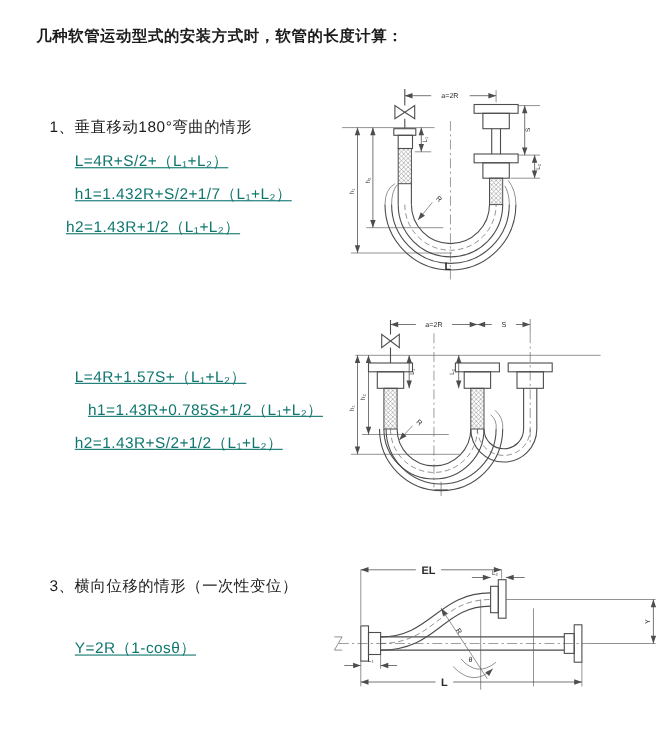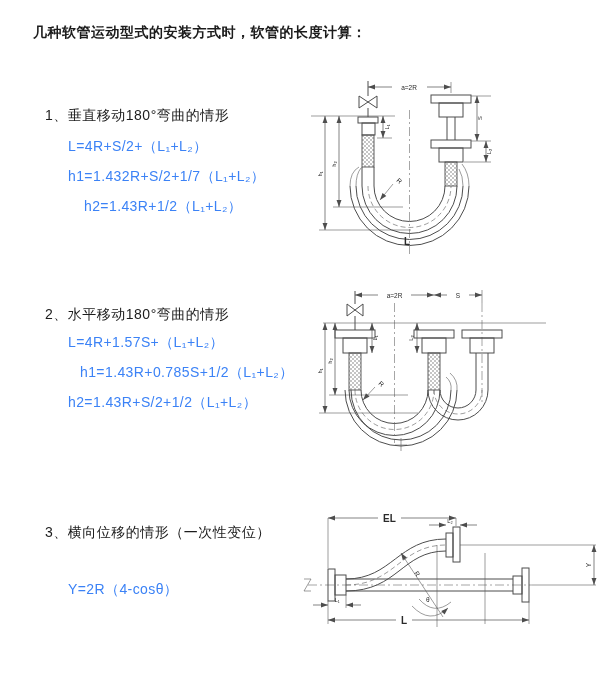--- a/index.html
+++ b/index.html
@@ -2,21 +2,21 @@
 <html><head>
 <meta charset="utf-8">
 <style>
   html,body{margin:0;padding:0;background:#ffffff;}
   .page{
     position:relative;width:600px;height:675px;background:#ffffff;overflow:hidden;
     font-family:"Liberation Sans","DejaVu Sans",sans-serif;color:#1c1c1c;
   }
   .title{position:absolute;left:33px;top:24px;font-size:14px;font-weight:bold;letter-spacing:0.5px;white-space:nowrap;}
   .sec-head{position:absolute;font-size:14px;font-weight:normal;letter-spacing:0.5px;white-space:nowrap;}
-  .formula{position:absolute;font-size:14px;letter-spacing:0.4px;white-space:nowrap;color:#3b82f6;}
+  .formula{position:absolute;font-size:14px;letter-spacing:0.4px;white-space:nowrap;color:#0f766e;text-decoration:underline;}
   .diagram{position:absolute;}
   svg .ln{stroke:#4d4d4d;stroke-width:1;fill:none;}
   svg .thin{stroke:#5a5a5a;stroke-width:0.6;fill:none;}
   svg .dim{stroke:#4d4d4d;stroke-width:0.7;fill:none;}
   svg .cl{stroke:#6a6a6a;stroke-width:0.6;fill:none;stroke-dasharray:9 3 2 3;}
   svg .dash{stroke-dasharray:5 3;stroke-width:0.6;}
   svg .braid{stroke:#4d4d4d;stroke-width:0.9;}
   svg text{fill:#2a2a2a;font-family:"Liberation Sans","DejaVu Sans",sans-serif;}
   svg .lbl{font-size:6.5px;}
   svg .sm{font-size:5.8px;}
@@ -25,21 +25,21 @@
 </head>
 <body>
 
 <div class="page">
 
   <div class="title">几种软管运动型式的安装方式时，软管的长度计算：</div>
 
   <div class="sec-head" style="left:45px;top:107px">1、垂直移动180°弯曲的情形</div>
   <div class="formula" style="left:68px;top:138px">L=4R+S/2+（L₁+L₂）</div>
   <div class="formula" style="left:68px;top:168px">h1=1.432R+S/2+1/7（L₁+L₂）</div>
-  <div class="formula" style="left:84px;top:198px">h2=1.43R+1/2（L₁+L₂）</div>
+  <div class="formula" style="left:60px;top:198px">h2=1.43R+1/2（L₁+L₂）</div>
 
   <svg class="diagram" style="left:303px;top:72px" width="290" height="185" viewBox="0 0 290 185">
     <defs>
       <pattern id="h1p" width="4" height="4" patternUnits="userSpaceOnUse">
         <path d="M0,4 L4,0 M0,0 L4,4" stroke="#8b8b8b" stroke-width="0.5"></path>
       </pattern>
       <marker id="ar1" viewBox="0 0 10 10" refX="10" refY="5" markerWidth="9" markerHeight="7" orient="auto-start-reverse" markerUnits="userSpaceOnUse">
         <path d="M0,1.5 L10,5 L0,8.5 Z" fill="#4d4d4d"></path>
       </marker>
     </defs>
@@ -123,21 +123,20 @@
     </g>
 
     <g>
       <line x1="90" y1="112" x2="77" y2="128" class="thin" marker-end="url(#ar1)"></line>
       <text x="93" y="109" class="lbl" transform="rotate(42 93 109)">R</text>
     </g>
 
     <text x="101" y="173" class="big">L</text>
   </svg>
 
-  <div class="sec-head" style="left:45px;top:306px">2、水平移动180°弯曲的情形</div>
   <div class="formula" style="left:68px;top:334px">L=4R+1.57S+（L₁+L₂）</div>
   <div class="formula" style="left:80px;top:364px">h1=1.43R+0.785S+1/2（L₁+L₂）</div>
   <div class="formula" style="left:68px;top:394px">h2=1.43R+S/2+1/2（L₁+L₂）</div>
 
   <svg class="diagram" style="left:313px;top:283px" width="285" height="170" viewBox="0 0 285 170">
     <defs>
       <pattern id="h2p" width="4" height="4" patternUnits="userSpaceOnUse">
         <path d="M0,4 L4,0 M0,0 L4,4" stroke="#8b8b8b" stroke-width="0.5"></path>
       </pattern>
       <marker id="ar2" viewBox="0 0 10 10" refX="10" refY="5" markerWidth="9" markerHeight="7" orient="auto-start-reverse" markerUnits="userSpaceOnUse">
@@ -229,21 +228,21 @@
       <text x="65" y="101" class="lbl" transform="rotate(42 65 101)">R</text>
     </g>
 
     <g>
       <line x1="88" y1="155" x2="88" y2="168" class="thin"></line>
       <line x1="82" y1="162" x2="94" y2="162" class="thin"></line>
     </g>
   </svg>
 
   <div class="sec-head" style="left:45px;top:524px">3、横向位移的情形（一次性变位）</div>
-  <div class="formula" style="left:68px;top:581px">Y=2R（4-cosθ）</div>
+  <div class="formula" style="left:68px;top:581px">Y=2R（1-cosθ）</div>
 
   <svg class="diagram" style="left:300px;top:505px" width="300" height="150" viewBox="0 0 300 150">
     <defs>
       <marker id="ar3" viewBox="0 0 10 10" refX="10" refY="5" markerWidth="9" markerHeight="7" orient="auto-start-reverse" markerUnits="userSpaceOnUse">
         <path d="M0,1.5 L10,5 L0,8.5 Z" fill="#4d4d4d"></path>
       </marker>
     </defs>
 
     <line x1="8" y1="80" x2="232" y2="80" class="cl"></line>
     <line x1="232" y1="80" x2="296" y2="80" class="thin"></line>

